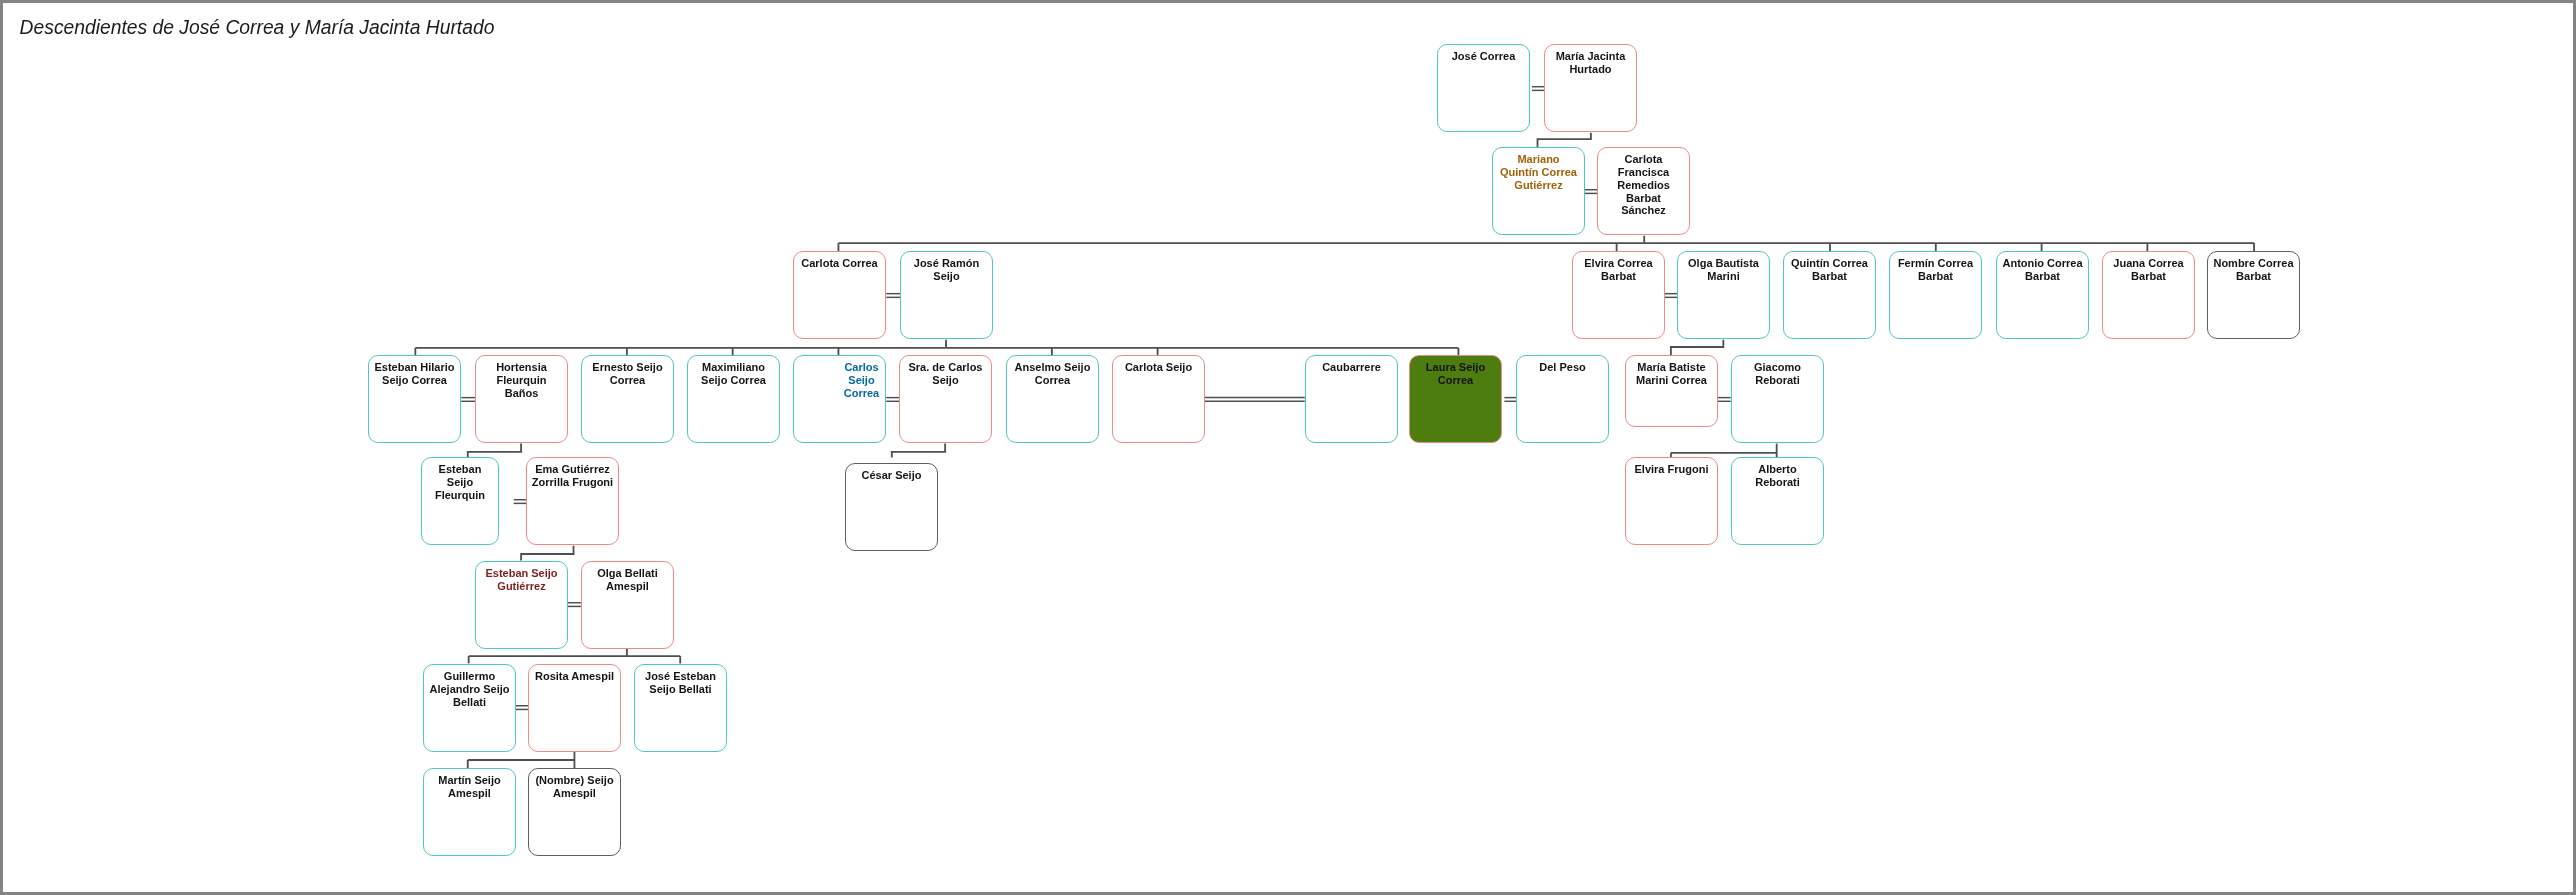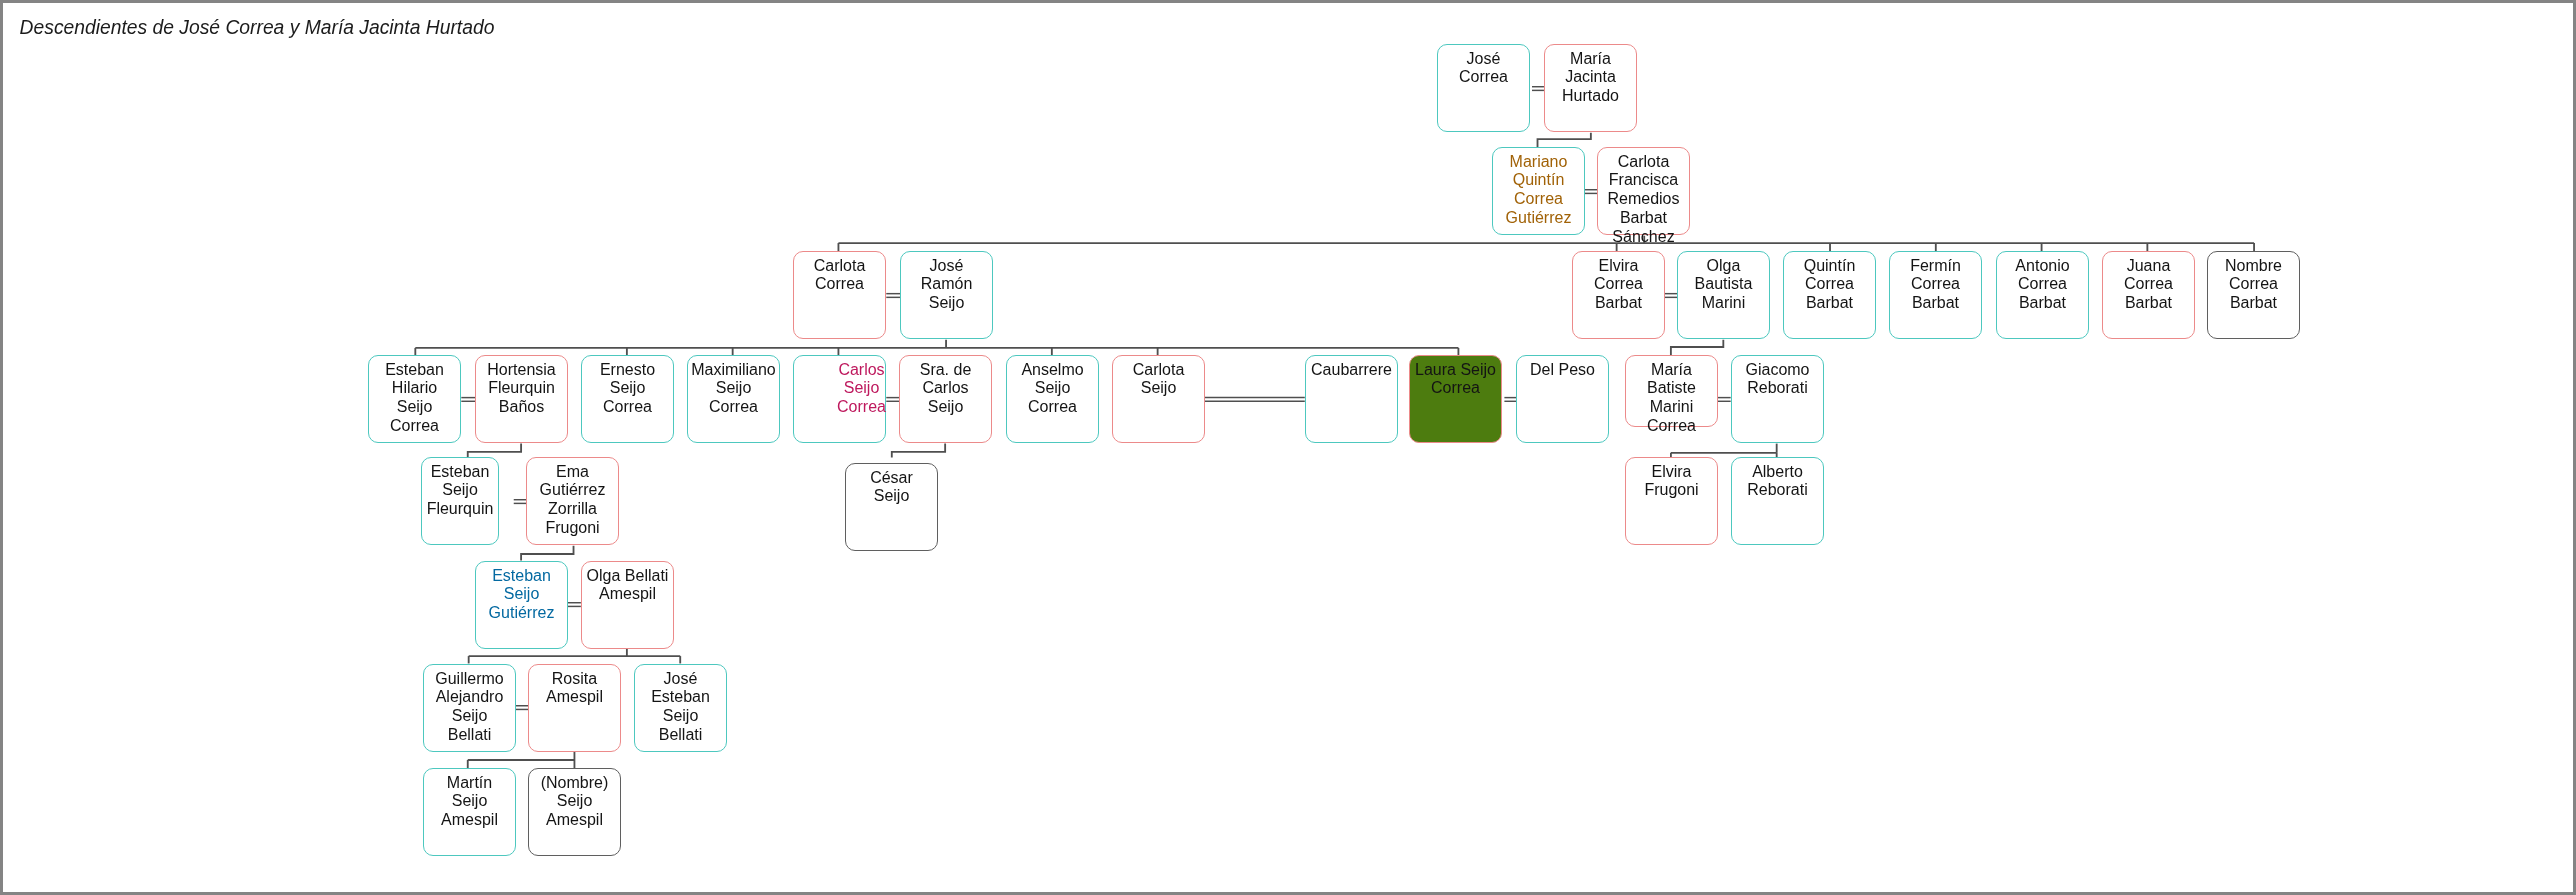--- a/index.html
+++ b/index.html
@@ -29,22 +29,22 @@
     box-sizing:border-box;
     background:#ffffff;
     border:1.8px solid #999;
     border-radius:10px;
     display:flex;
     justify-content:center;
     padding:4.6px 4.6px 0 4.6px;
     text-align:center;
   }
   .pname{
-    font-size:16px;
-    font-weight:normal;
+    font-size:11px;
+    font-weight:bold;
     line-height:1.18;
     color:#141414;
     word-break:normal;
   }
 </style>
 </head>
 <body>
 
 <div class="frame">
   <h1 class="chart-title">Descendientes de José Correa y María Jacinta Hurtado</h1>
@@ -155,21 +155,21 @@
       <div class="person" style="left: 472px; top: 352px; width: 93px; height: 88px; border-color: rgb(236, 138, 138); background: rgb(255, 255, 255);">
         <span class="pname" style="color: rgb(20, 20, 20);">Hortensia Fleurquin Baños</span>
       </div>
       <div class="person" style="left: 578px; top: 352px; width: 93px; height: 88px; border-color: rgb(77, 200, 191); background: rgb(255, 255, 255);">
         <span class="pname" style="color: rgb(20, 20, 20);">Ernesto Seijo Correa</span>
       </div>
       <div class="person" style="left: 684px; top: 352px; width: 93px; height: 88px; border-color: rgb(77, 200, 191); background: rgb(255, 255, 255);">
         <span class="pname" style="color: rgb(20, 20, 20);">Maximiliano Seijo Correa</span>
       </div>
       <div class="person" style="left: 790px; top: 352px; width: 93px; height: 88px; border-color: rgb(77, 200, 191); background: rgb(255, 255, 255);">
-        <span class="pname" style="color: #be185d; margin-left: 44px;">Carlos Seijo Correa</span>
+        <span class="pname" style="color: #0369a1; margin-left: 44px;">Carlos Seijo Correa</span>
       </div>
       <div class="person" style="left: 896px; top: 352px; width: 93px; height: 88px; border-color: rgb(236, 138, 138); background: rgb(255, 255, 255);">
         <span class="pname" style="color: rgb(20, 20, 20);">Sra. de Carlos Seijo</span>
       </div>
       <div class="person" style="left: 1003px; top: 352px; width: 93px; height: 88px; border-color: rgb(77, 200, 191); background: rgb(255, 255, 255);">
         <span class="pname" style="color: rgb(20, 20, 20);">Anselmo Seijo Correa</span>
       </div>
       <div class="person" style="left: 1109px; top: 352px; width: 93px; height: 88px; border-color: rgb(236, 138, 138); background: rgb(255, 255, 255);">
         <span class="pname" style="color: rgb(20, 20, 20);">Carlota Seijo</span>
       </div>
@@ -197,21 +197,21 @@
       <div class="person" style="left: 842px; top: 460px; width: 93px; height: 88px; border-color: rgb(95, 95, 95); background: rgb(255, 255, 255);">
         <span class="pname" style="color: rgb(20, 20, 20);">César Seijo</span>
       </div>
       <div class="person" style="left: 1622px; top: 454px; width: 93px; height: 88px; border-color: rgb(236, 138, 138); background: rgb(255, 255, 255);">
         <span class="pname" style="color: rgb(20, 20, 20);">Elvira Frugoni</span>
       </div>
       <div class="person" style="left: 1728px; top: 454px; width: 93px; height: 88px; border-color: rgb(77, 200, 191); background: rgb(255, 255, 255);">
         <span class="pname" style="color: rgb(20, 20, 20);">Alberto Reborati</span>
       </div>
       <div class="person" style="left: 472px; top: 558px; width: 93px; height: 88px; border-color: rgb(77, 200, 191); background: rgb(255, 255, 255);">
-        <span class="pname" style="color: #0369a1;">Esteban Seijo Gutiérrez</span>
+        <span class="pname" style="color: #7f1d1d;">Esteban Seijo Gutiérrez</span>
       </div>
       <div class="person" style="left: 578px; top: 558px; width: 93px; height: 88px; border-color: rgb(236, 138, 138); background: rgb(255, 255, 255);">
         <span class="pname" style="color: rgb(20, 20, 20);">Olga Bellati Amespil</span>
       </div>
       <div class="person" style="left: 420px; top: 661px; width: 93px; height: 88px; border-color: rgb(77, 200, 191); background: rgb(255, 255, 255);">
         <span class="pname" style="color: rgb(20, 20, 20);">Guillermo Alejandro Seijo Bellati</span>
       </div>
       <div class="person" style="left: 525px; top: 661px; width: 93px; height: 88px; border-color: rgb(236, 138, 138); background: rgb(255, 255, 255);">
         <span class="pname" style="color: rgb(20, 20, 20);">Rosita Amespil</span>
       </div>

